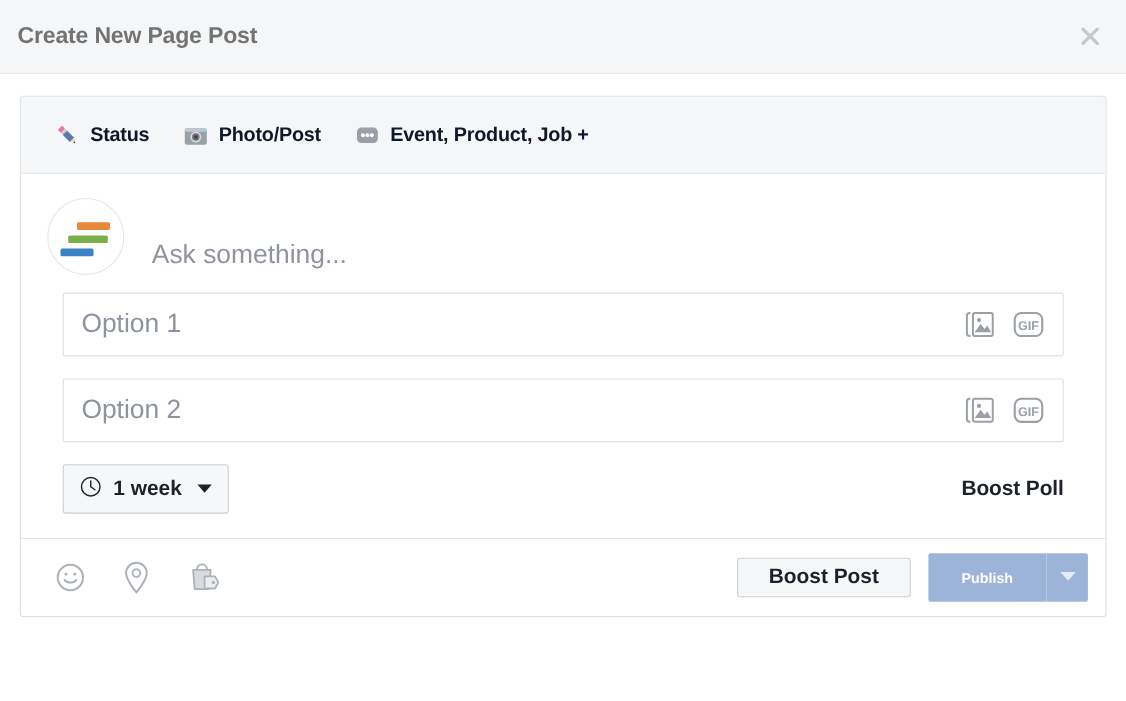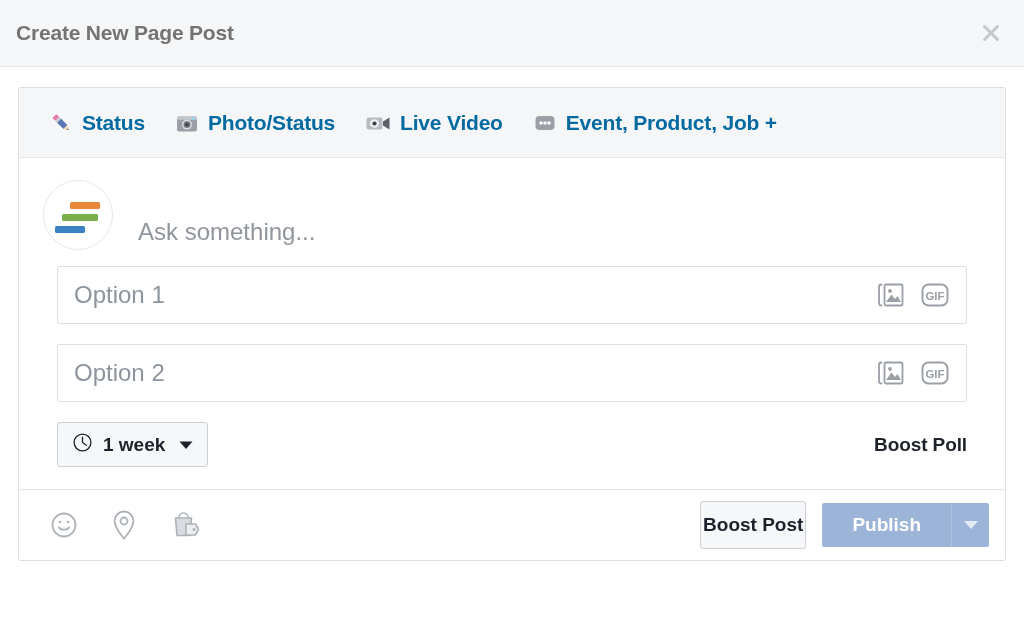--- a/index.html
+++ b/index.html
@@ -67,23 +67,23 @@
     cursor: pointer;
     white-space: nowrap;
   }
   .tab-icon {
     margin-right: 9px;
     display: inline-flex;
     align-items: center;
     justify-content: center;
   }
   .tab-label {
-    font-size: 21px;
-    font-weight: bold;
-    color: #0369a1;
+    font-size: 18px;
+    font-weight: bold;
+    color: #0f172a;
     letter-spacing: -0.2px;
     text-align: center;
   }
 
   
   .question-row {
     display: flex;
     align-items: center;
     padding: 22px 24px 10px 24px;
   }
@@ -179,42 +179,42 @@
   .footer {
     border-top: 1px solid #e5e6e9;
     height: 71px;
     display: flex;
     align-items: center;
     padding: 0 16px 0 30px;
   }
   .footer-icons { display: flex; align-items: center; gap: 32px; }
   .footer-actions { margin-left: auto; display: flex; align-items: center; }
   .boost-btn {
-    height: 48px;
-    padding: 0 2px;
+    height: 36px;
+    padding: 0 28px;
     background: #f6f7f9;
     border: 1px solid #ccd0d5;
     border-radius: 3px;
     font-size: 19px;
     font-weight: bold;
     color: #1d2129;
     cursor: pointer;
     font-family: "Liberation Sans", sans-serif;
     display: flex;
     align-items: center;
   }
   .publish-group { display: flex; align-items: center; margin-left: 16px; }
   .publish-btn {
     height: 44px;
     padding: 0 30px;
     background: #9cb4d8;
     border: none;
     border-radius: 2px 0 0 2px;
     color: #ffffff;
-    font-size: 19px;
+    font-size: 13px;
     font-weight: bold;
     cursor: default;
     font-family: "Liberation Sans", sans-serif;
     display: flex;
     align-items: center;
   }
   .publish-caret {
     height: 44px;
     width: 38px;
     background: #9cb4d8;
@@ -263,34 +263,23 @@
       <span class="tab-icon">
         <svg width="24" height="24" viewBox="0 0 24 24">
           <rect x="2" y="5.5" width="20" height="15" rx="2" fill="#9aa0a6"></rect>
           <rect x="2" y="5.5" width="20" height="3.2" rx="1.5" fill="#c3c8cd"></rect>
           <rect x="16.5" y="6.2" width="3.6" height="2.4" rx="0.6" fill="#8ed6f0"></rect>
           <circle cx="12" cy="13.6" r="5" fill="#d6d9dd"></circle>
           <circle cx="12" cy="13.6" r="3.4" fill="#6d7378"></circle>
           <circle cx="12" cy="13.6" r="1.6" fill="#3c4045"></circle>
         </svg>
       </span>
-      <span class="tab-label">Photo/Status</span>
-    </div>
-
-    <div class="tab">
-      <span class="tab-icon">
-        <svg width="26" height="24" viewBox="0 0 26 24">
-          <rect x="1.5" y="6.5" width="16" height="12" rx="2" fill="#b6bbc1"></rect>
-          <polygon points="18,10.5 24.5,6.5 24.5,18.5 18,14.5" fill="#5c6066"></polygon>
-          <ellipse cx="9.5" cy="12.5" rx="4.6" ry="4.3" fill="#eceef0"></ellipse>
-          <ellipse cx="9.5" cy="12.5" rx="2.1" ry="2" fill="#3c4045"></ellipse>
-        </svg>
-      </span>
-      <span class="tab-label">Live Video</span>
-    </div>
+      <span class="tab-label">Photo/Post</span>
+    </div>
+
 
     <div class="tab">
       <span class="tab-icon">
         <svg width="24" height="24" viewBox="0 0 24 24">
           <rect x="2.5" y="5" width="19" height="14" rx="4" fill="#9aa0a6"></rect>
           <circle cx="8" cy="12" r="1.8" fill="#ffffff"></circle>
           <circle cx="12" cy="12" r="1.8" fill="#ffffff"></circle>
           <circle cx="16" cy="12" r="1.8" fill="#ffffff"></circle>
         </svg>
       </span>

